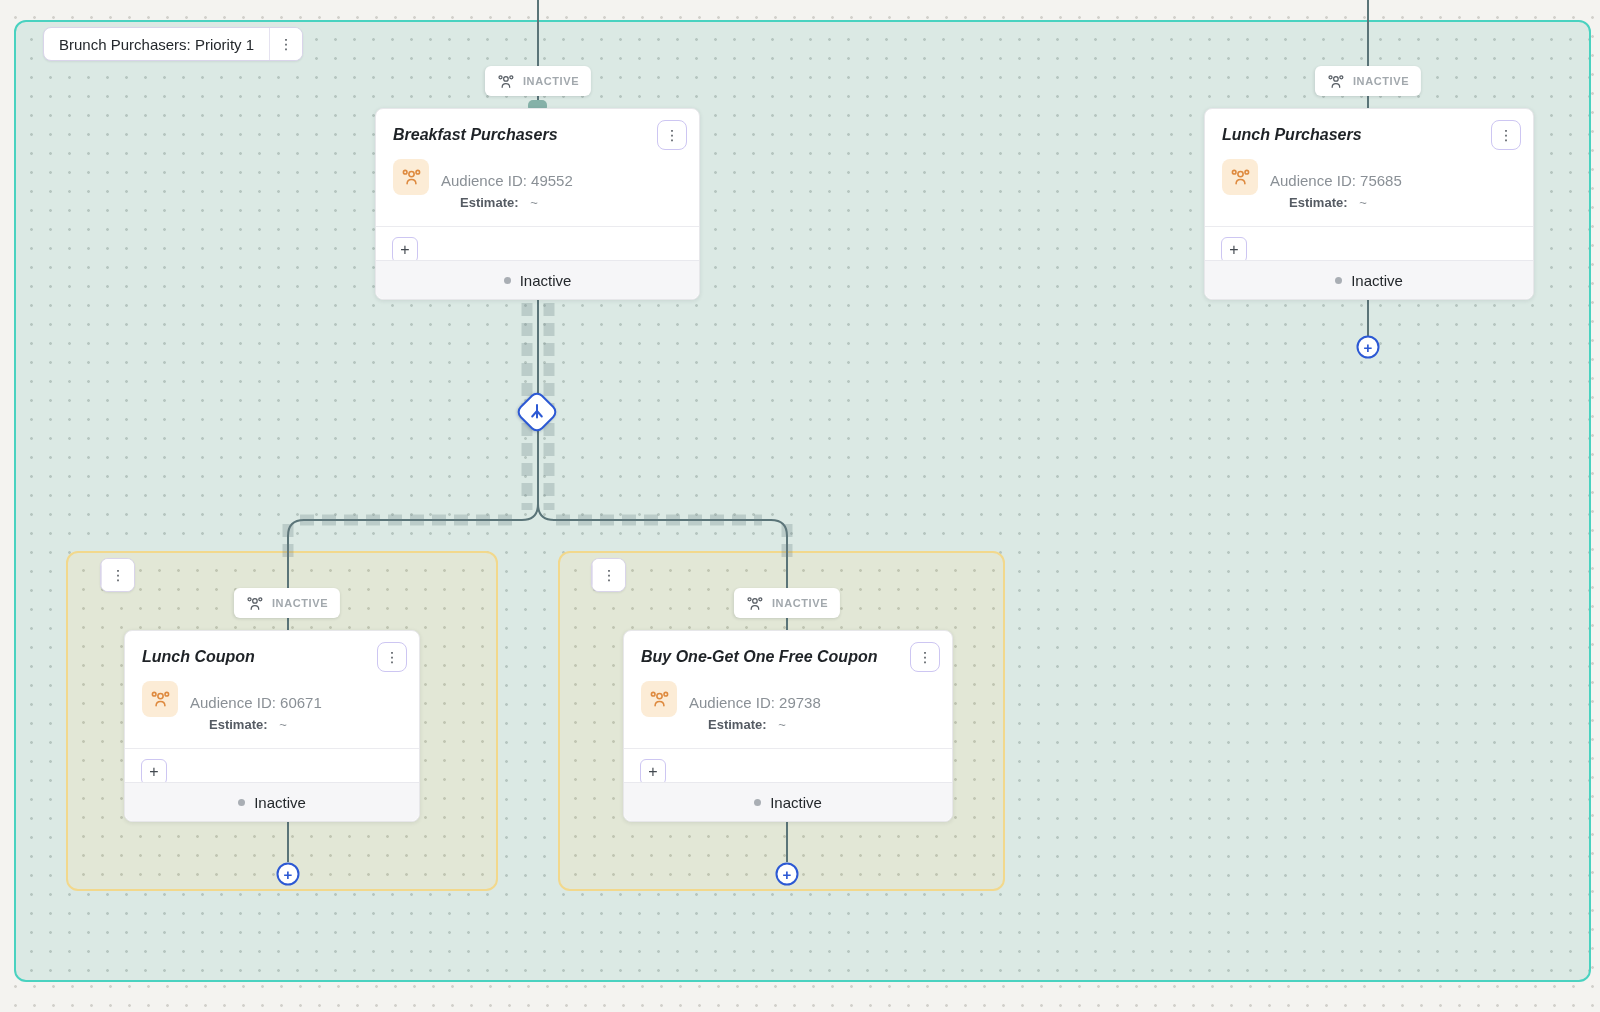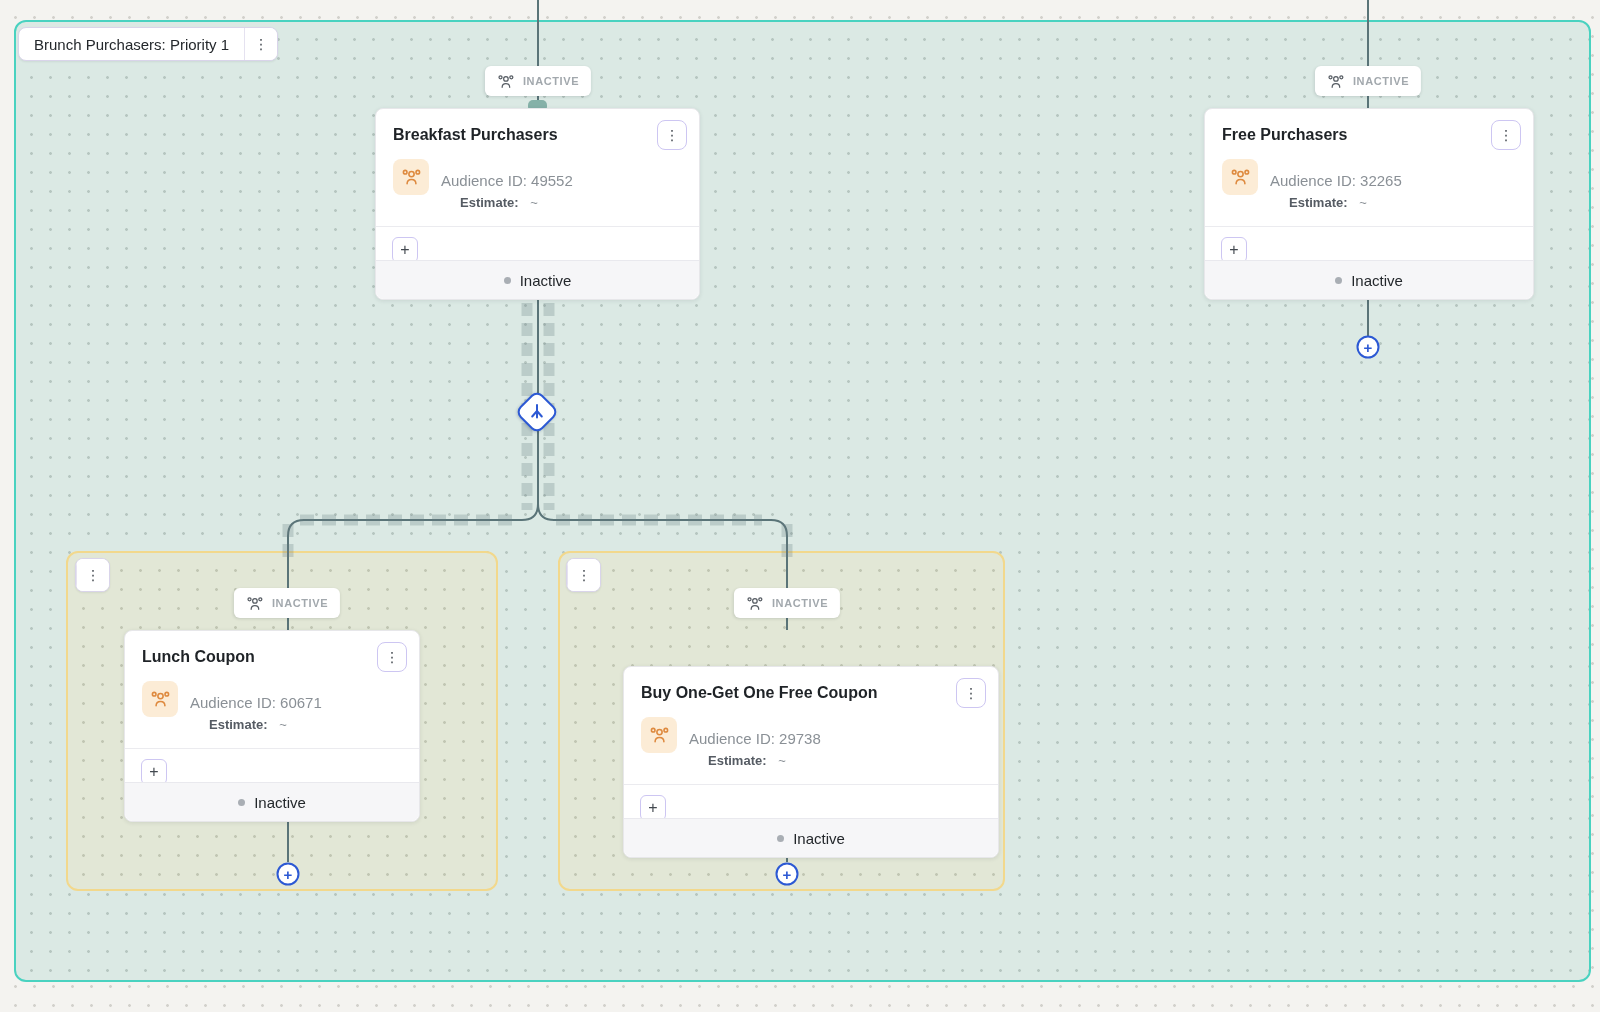--- a/index.html
+++ b/index.html
@@ -31,21 +31,21 @@
   #group-in-store{left:66px;top:551px;width:432px;height:340px;}
   #group-in-app{left:558px;top:551px;width:447px;height:340px;}
 
   
   #connectors{left:0;top:0;z-index:3;pointer-events:none;}
 
   
   .group-pill{
     display:flex;align-items:stretch;height:34px;background:#fff;
     border:1px solid #d9d4ea;border-radius:8px;box-shadow:0 1px 2px rgba(30,40,50,.08);
-    z-index:6;box-sizing:border-box;overflow:hidden;
+    z-index:6;box-sizing:border-box;overflow:hidden;margin-left:25px;
   }
   .pill-text{
     display:flex;align-items:center;padding:0 15px;
     font-size:15px;font-weight:500;color:#24282c;white-space:nowrap;
   }
   .pill-divider{width:1px;background:#e5e2f0;}
   .pill-kebab{
     width:32px;border:none;background:#fff;cursor:pointer;
     display:flex;align-items:center;justify-content:center;
     font-size:14px;color:#42484f;padding:0;
@@ -65,25 +65,25 @@
   .badge-icon{display:flex;align-items:center;}
 
   
   .card{
     height:192px;background:#fff;border:1px solid #e7e7ea;border-radius:8px;
     box-shadow:0 1px 4px rgba(25,35,45,.10);z-index:5;box-sizing:border-box;
   }
   #card-breakfast{left:375px;top:108px;width:325px;}
   #card-lunch{left:1204px;top:108px;width:330px;}
   #card-lunch-coupon{left:124px;top:630px;width:296px;}
-  #card-bogo{left:623px;top:666px;width:376px;}
+  #card-bogo{left:623px;top:630px;width:330px;}
 
   .card-title{
     position:absolute;left:17px;top:17px;right:52px;
-    font-size:16px;font-weight:700;color:#1f2327;white-space:nowrap;overflow:hidden;
+    font-size:16px;font-weight:700;color:#1f2327;white-space:nowrap;overflow:hidden;font-style:italic;
   }
   .kebab-btn{
     position:absolute;right:12px;top:11px;width:30px;height:30px;
     background:#fff;border:1px solid #cdc6f2;border-radius:8px;cursor:pointer;
     display:flex;align-items:center;justify-content:center;color:#42484f;font-size:14px;padding:0;
   }
   .card-info{position:absolute;left:17px;top:50px;display:flex;gap:12px;}
   .icon-tile{
     width:36px;height:36px;border-radius:8px;background:#fcecd6;
     display:flex;align-items:center;justify-content:center;flex:none;
@@ -260,35 +260,35 @@
   <button class="add-btn">
       <span>+</span>
     </button>
   <div class="card-footer">
     <span class="status-dot"></span>
     <span class="status-text">Inactive</span>
   </div>
 </div>
 
 <div class="abs card" id="card-lunch">
-  <div class="card-title">Free Purchasers</div>
+  <div class="card-title">Lunch Purchasers</div>
   <button class="kebab-btn">
       <span>⋮</span>
     </button>
   <div class="card-info">
     <div class="icon-tile">
       <svg width="21" height="18" viewBox="0 0 20 16" fill="none" stroke="#de8a3f" stroke-width="1.5" stroke-linecap="round">
         <circle cx="10" cy="5.2" r="2.5"></circle>
           <path d="M5.8 14.5c0-2.6 1.9-4.2 4.2-4.2s4.2 1.6 4.2 4.2"></path>
         <circle cx="4" cy="3.4" r="1.7"></circle>
           <circle cx="16" cy="3.4" r="1.7"></circle>
       </svg>
     </div>
     <div class="info-text">
-      <div class="aud-id">Audience ID: 32265</div>
+      <div class="aud-id">Audience ID: 75685</div>
       <div class="est-row">
         <span class="est-label">Estimate:</span>
         <span class="est-value">~</span>
       </div>
     </div>
   </div>
   <div class="card-divider"></div>
   <button class="add-btn">
       <span>+</span>
     </button>

